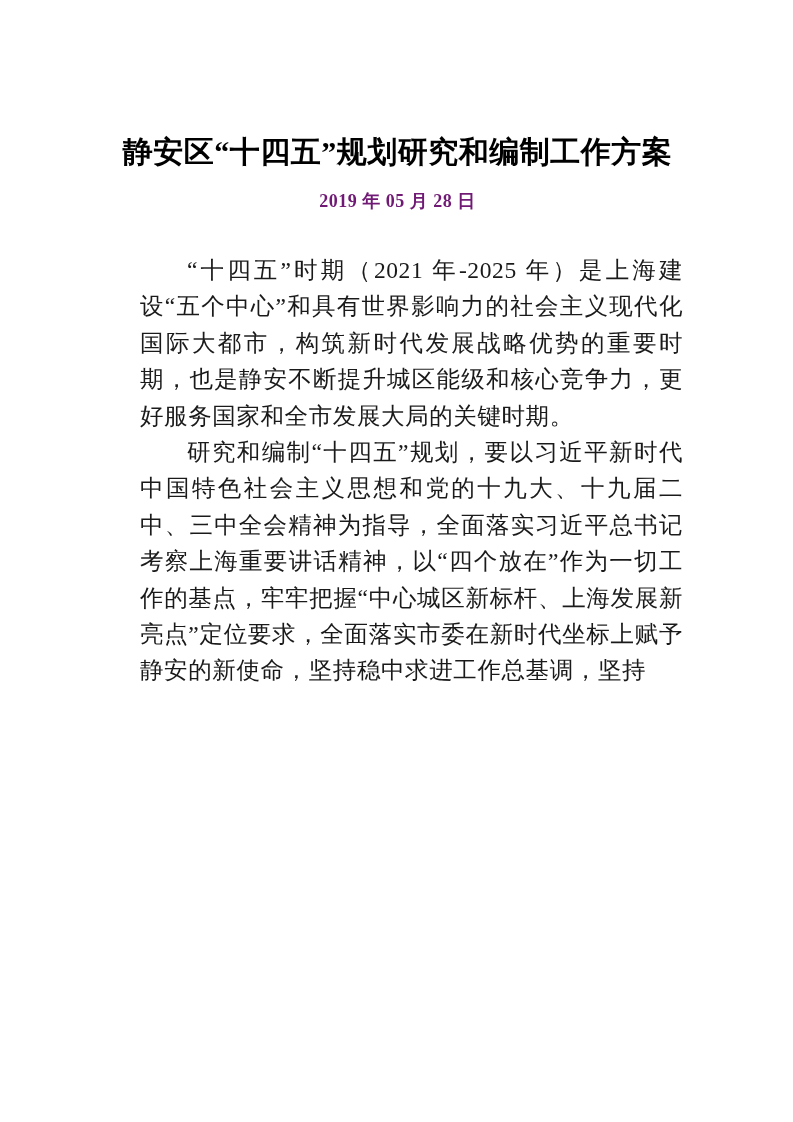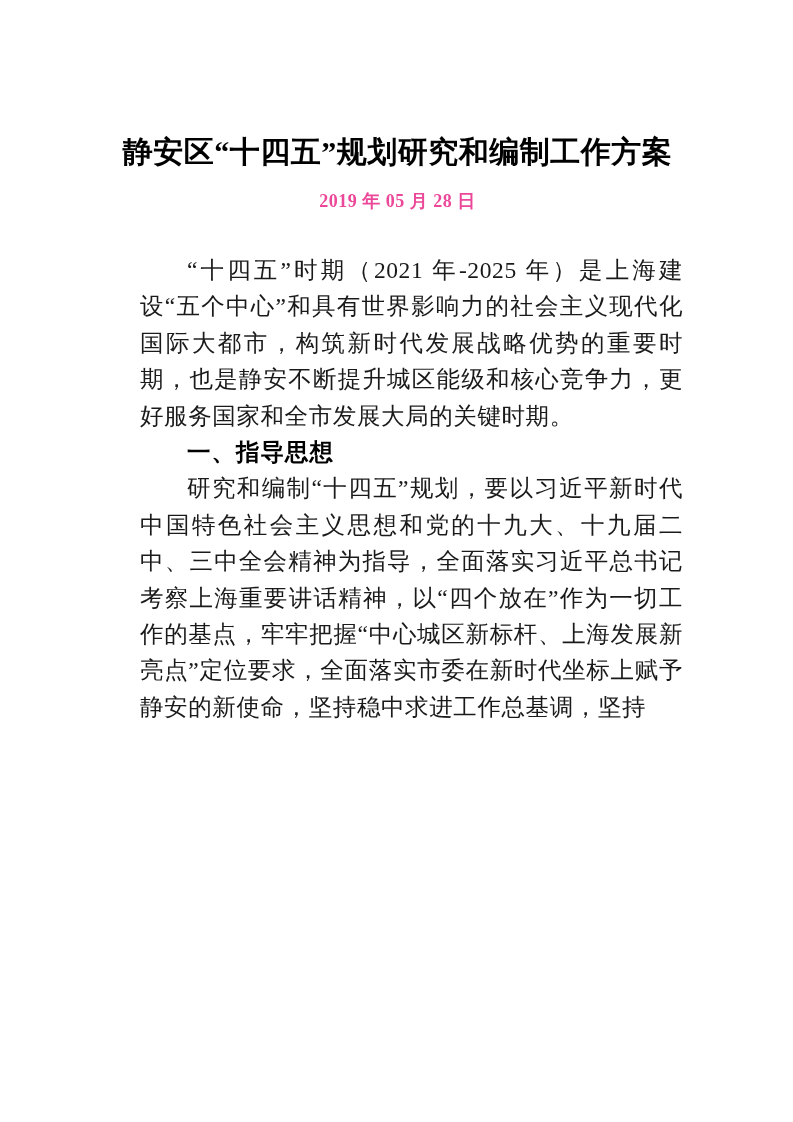--- a/index.html
+++ b/index.html
@@ -37,21 +37,21 @@
     margin: 0;
     padding-top: 130px;
     white-space: nowrap;
   }
   .doc-date {
     font-family: "Liberation Serif", "DejaVu Serif", serif;
     font-weight: bold;
     font-size: 18px;
     line-height: 30px;
     text-align: center;
-    color: #ec4899;
+    color: #701a75;
     margin: 0;
     padding-top: 12px;
     letter-spacing: 0.5px;
   }
   .body-block {
     padding-top: 36px;
     margin-left: 28px;
   }
   .para {
     font-family: "Liberation Serif", "DejaVu Serif", serif;
@@ -84,19 +84,18 @@
 
     <h1 class="doc-title">静安区“十四五”规划研究和编制工作方案</h1>
 
     <div class="doc-date">2019 年 05 月 28 日</div>
 
     <div class="body-block">
 
       <p class="para">“十四五”时期（2021 年-2025 年）是上海建设“五个中心”和具有世界影响力的社会主义现代化国际大都市，构筑新时代发展战略优势的重要时期，也是静安不断提升城区能级和核心竞争力，更好服务国家和全市发展大局的关键时期。</p>
 
 
-      <h2 class="section-heading">一、指导思想</h2>
 
       <p class="para">研究和编制“十四五”规划，要以习近平新时代中国特色社会主义思想和党的十九大、十九届二中、三中全会精神为指导，全面落实习近平总书记考察上海重要讲话精神，以“四个放在”作为一切工作的基点，牢牢把握“中心城区新标杆、上海发展新亮点”定位要求，全面落实市委在新时代坐标上赋予静安的新使命，坚持稳中求进工作总基调，坚持</p>
 
     </div>
   </div>
 </div>
 
 </body></html>

